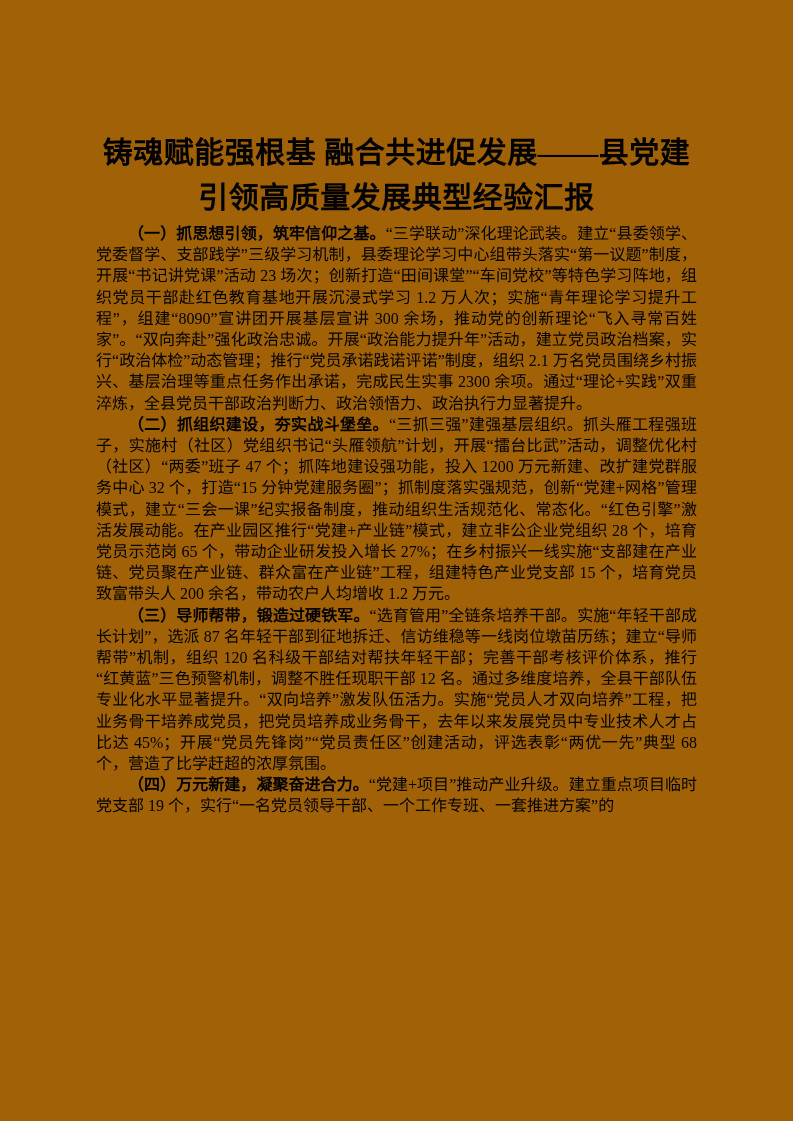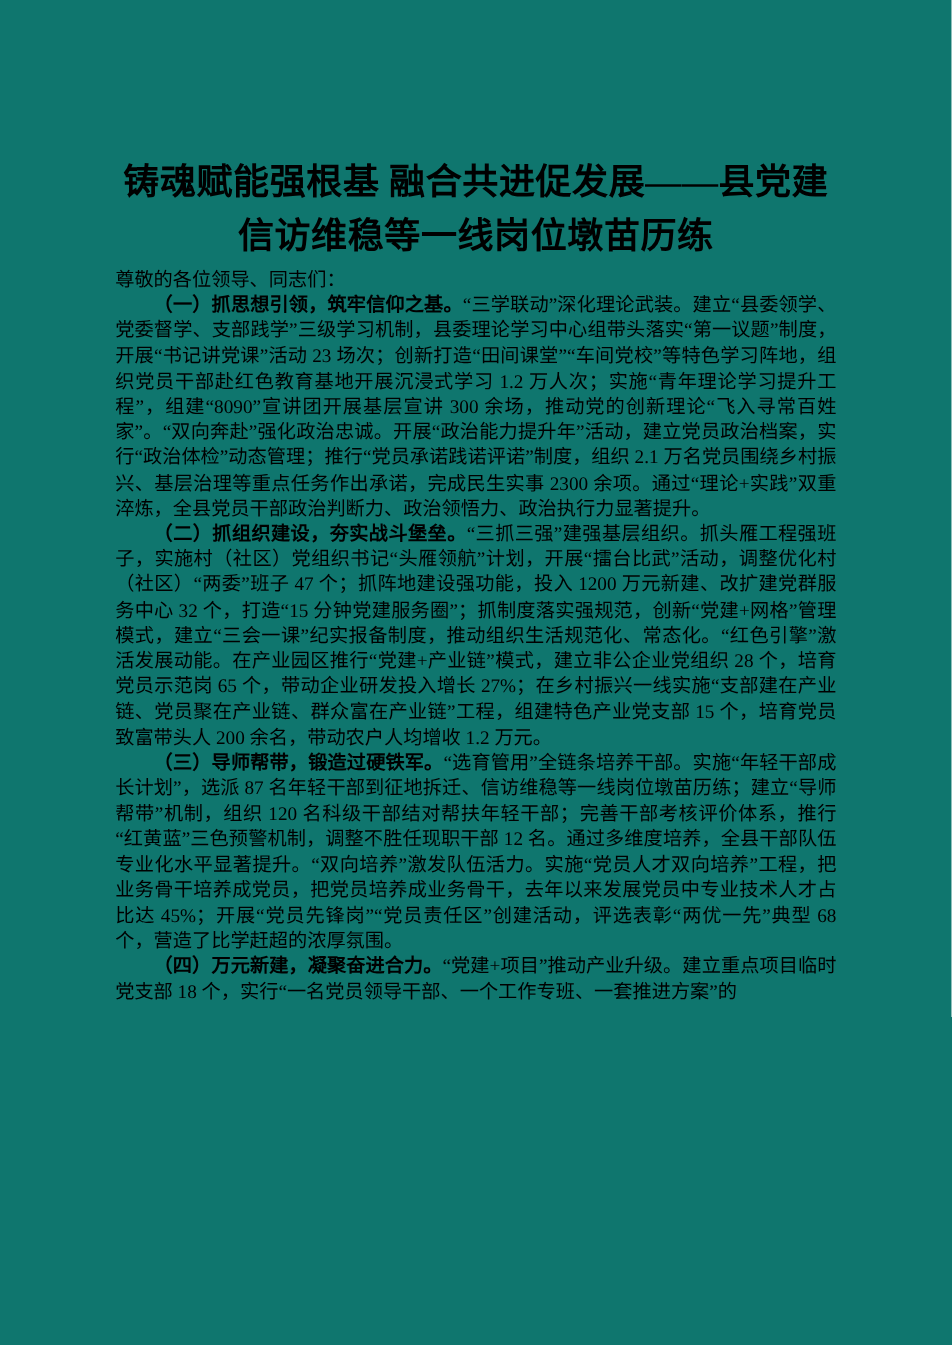--- a/index.html
+++ b/index.html
@@ -5,21 +5,21 @@
   html, body {
     margin: 0;
     padding: 0;
     background: #ffffff;
   }
   .page {
     position: relative;
     width: 793px;
     height: 1121px;
     margin: 0 auto;
-    background: #0f766e;
+    background: #a16207;
     box-sizing: border-box;
     padding: 130px 96px 0 96px;
     font-family: "Liberation Serif", "DejaVu Serif", serif;
     color: #000000;
     overflow: hidden;
   }
   h1.doc-title {
     margin: 0;
     padding: 0;
     font-size: 30px;
@@ -50,40 +50,37 @@
     font-weight: 700;
   }
 </style>
 </head>
 <body>
 
 <div class="page">
 
   <h1 class="doc-title">
     <span class="title-line">铸魂赋能强根基 融合共进促发展——县党建</span>
-    <span class="title-line">信访维稳等一线岗位墩苗历练</span>
+    <span class="title-line">引领高质量发展典型经验汇报</span>
   </h1>
 
   <div class="doc-body">
 
-    <p>
-      <span>尊敬的各位领导、同志们：</span>
-    </p>
 
 
     <p class="indent">
       <span class="para-head">（一）抓思想引领，筑牢信仰之基。</span><span>“三学联动”深化理论武装。建立“县委领学、党委督学、支部践学”三级学习机制，县委理论学习中心组带头落实“第一议题”制度，开展“书记讲党课”活动 23 场次；创新打造“田间课堂”“车间党校”等特色学习阵地，组织党员干部赴红色教育基地开展沉浸式学习 1.2 万人次；实施“青年理论学习提升工程”，组建“8090”宣讲团开展基层宣讲 300 余场，推动党的创新理论“飞入寻常百姓家”。“双向奔赴”强化政治忠诚。开展“政治能力提升年”活动，建立党员政治档案，实行“政治体检”动态管理；推行“党员承诺践诺评诺”制度，组织 2.1 万名党员围绕乡村振兴、基层治理等重点任务作出承诺，完成民生实事 2300 余项。通过“理论+实践”双重淬炼，全县党员干部政治判断力、政治领悟力、政治执行力显著提升。</span>
     </p>
 
     <p class="indent">
       <span class="para-head">（二）抓组织建设，夯实战斗堡垒。</span><span>“三抓三强”建强基层组织。抓头雁工程强班子，实施村（社区）党组织书记“头雁领航”计划，开展“擂台比武”活动，调整优化村（社区）“两委”班子 47 个；抓阵地建设强功能，投入 1200 万元新建、改扩建党群服务中心 32 个，打造“15 分钟党建服务圈”；抓制度落实强规范，创新“党建+网格”管理模式，建立“三会一课”纪实报备制度，推动组织生活规范化、常态化。“红色引擎”激活发展动能。在产业园区推行“党建+产业链”模式，建立非公企业党组织 28 个，培育党员示范岗 65 个，带动企业研发投入增长 27%；在乡村振兴一线实施“支部建在产业链、党员聚在产业链、群众富在产业链”工程，组建特色产业党支部 15 个，培育党员致富带头人 200 余名，带动农户人均增收 1.2 万元。</span>
     </p>
 
     <p class="indent">
       <span class="para-head">（三）导师帮带，锻造过硬铁军。</span><span>“选育管用”全链条培养干部。实施“年轻干部成长计划”，选派 87 名年轻干部到征地拆迁、信访维稳等一线岗位墩苗历练；建立“导师帮带”机制，组织 120 名科级干部结对帮扶年轻干部；完善干部考核评价体系，推行“红黄蓝”三色预警机制，调整不胜任现职干部 12 名。通过多维度培养，全县干部队伍专业化水平显著提升。“双向培养”激发队伍活力。实施“党员人才双向培养”工程，把业务骨干培养成党员，把党员培养成业务骨干，去年以来发展党员中专业技术人才占比达 45%；开展“党员先锋岗”“党员责任区”创建活动，评选表彰“两优一先”典型 68 个，营造了比学赶超的浓厚氛围。</span>
     </p>
 
     <p class="indent">
-      <span class="para-head">（四）万元新建，凝聚奋进合力。</span><span>“党建+项目”推动产业升级。建立重点项目临时党支部 18 个，实行“一名党员领导干部、一个工作专班、一套推进方案”的</span>
+      <span class="para-head">（四）万元新建，凝聚奋进合力。</span><span>“党建+项目”推动产业升级。建立重点项目临时党支部 19 个，实行“一名党员领导干部、一个工作专班、一套推进方案”的</span>
     </p>
 
   </div>
 </div>
 
 </body></html>

